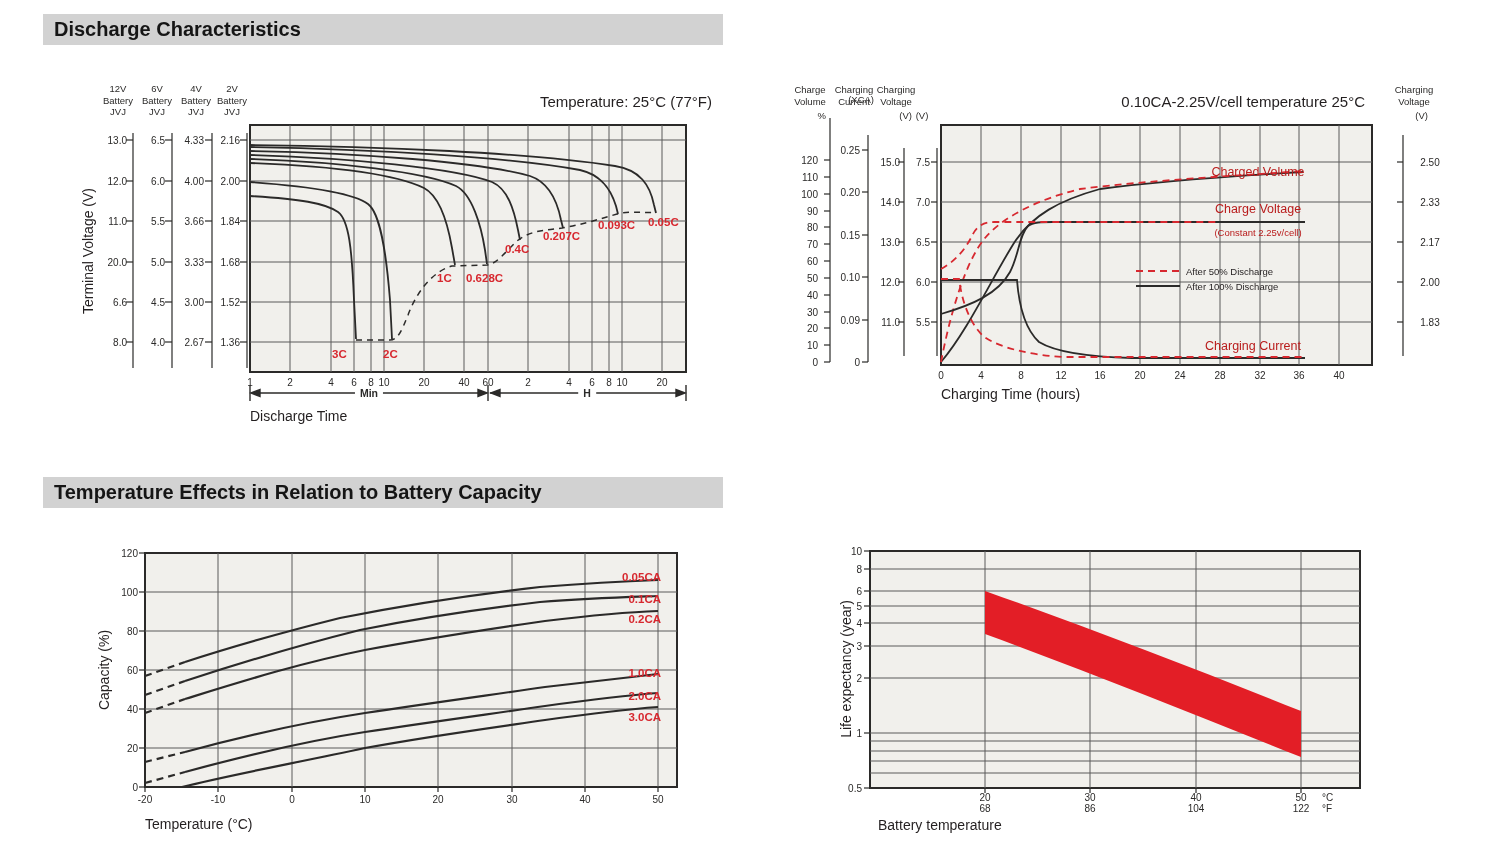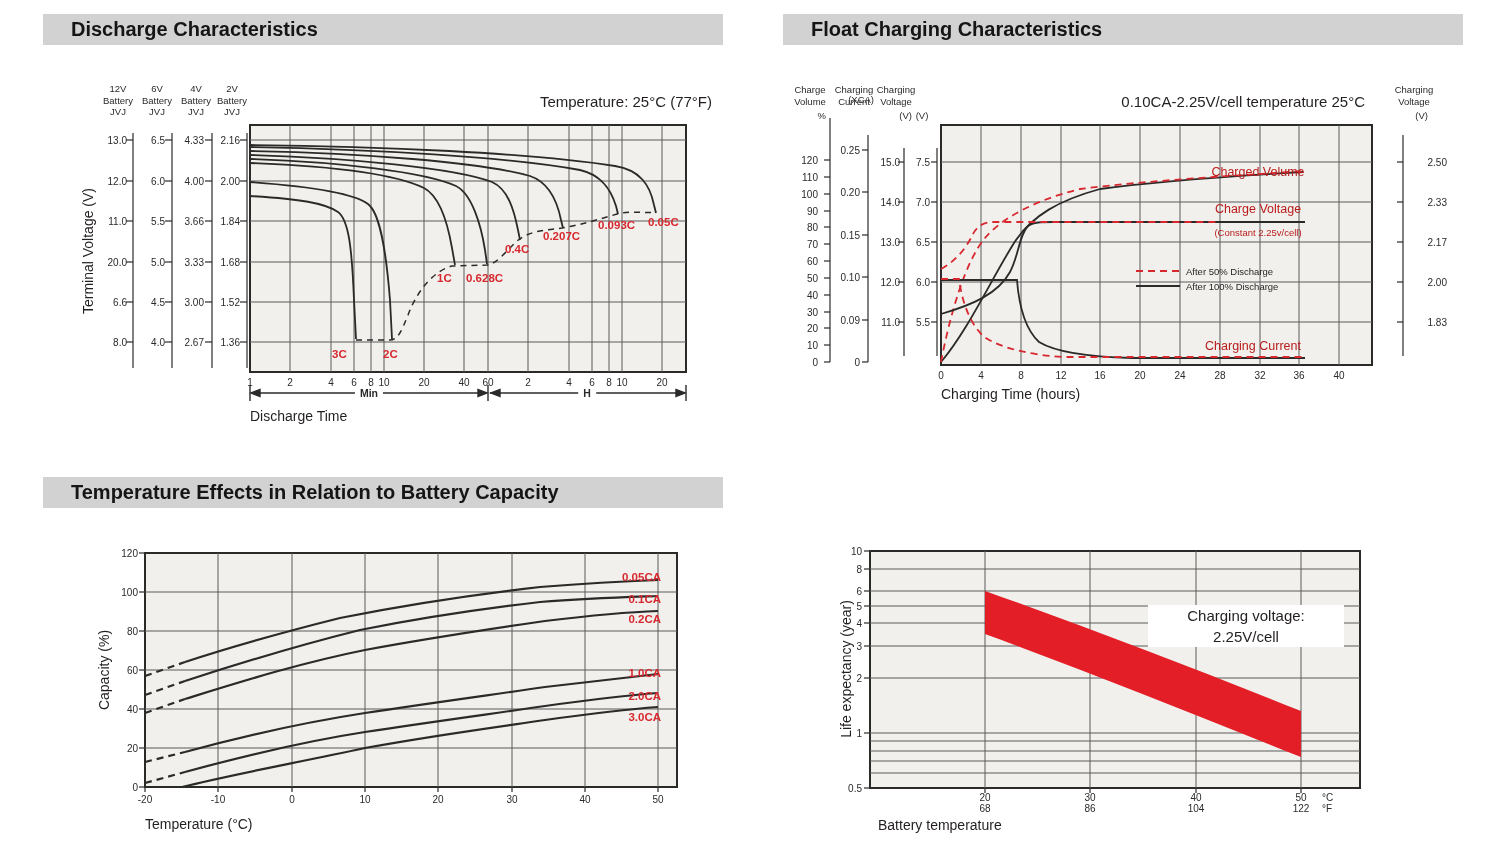--- a/index.html
+++ b/index.html
@@ -1,24 +1,24 @@
 <!DOCTYPE html>
 <html><head>
 <meta charset="utf-8">
 <style>
 *{margin:0;padding:0;box-sizing:border-box}
 html,body{background:#fff}
 body{font-family:"Liberation Sans",sans-serif;color:#231f20}
 #stage{position:relative;width:1493px;height:846px;background:#fff;overflow:hidden}
 svg.layer{position:absolute;left:0;top:0}
-.titlebar{position:absolute;width:680px;height:31px;background:#d2d2d2;color:#151515;font-size:20px;font-weight:bold;line-height:31px;padding-left:28px}
+.titlebar{position:absolute;width:680px;height:31px;background:#d2d2d2;color:#151515;font-size:20px;font-weight:bold;line-height:31px;padding-left:11px}
 .t{position:absolute;font-size:10px;color:#2b2a29;white-space:nowrap;line-height:11px}
 .xt{transform:translateX(-50%)}
 .yt{transform:translateY(-50%);text-align:right}
-.ylft{transform:translateY(-50%);text-align:right}
+.ylft{transform:translateY(-50%);text-align:center}
 .pre{white-space:pre-line}
 .red{position:absolute;color:#d7282f;font-weight:bold;font-size:11.5px;white-space:nowrap;line-height:12px}
 .redr{text-align:right}
 .lbl{position:absolute;font-size:14px;color:#231f20;white-space:nowrap}
 .rot{transform:translate(-50%,-50%) rotate(-90deg)}
 .clbl{position:absolute;font-size:12.5px;color:#b91c1c;text-align:center;line-height:14px}
 .note{position:absolute;font-size:15px;color:#231f20;text-align:right;white-space:nowrap}
 .minh{background:#fff;padding:0 5px;font-size:10.5px;font-weight:bold}
 .hdr{text-align:center;font-size:9.5px;line-height:11.5px}
 .leg{position:absolute;font-size:9.5px;color:#231f20;white-space:nowrap}
@@ -263,21 +263,20 @@
       <line x1="985" y1="788" x2="985" y2="793"></line>
           <line x1="1090" y1="788" x2="1090" y2="793"></line>
           <line x1="1196" y1="788" x2="1196" y2="793"></line>
           <line x1="1301" y1="788" x2="1301" y2="793"></line>
     </g>
     <path d="M985,591 C1092,629 1198,670 1301,711 L1301,757 C1198,716 1092,673 985,634 Z" fill="#e31e26"></path>
   </g>
 </svg>
 
 <div class="titlebar" style="left:43px;top:14px">Discharge Characteristics</div>
-<div class="titlebar" style="left:783px;top:14px">Float Charging Characteristics</div>
 <div class="titlebar" style="left:43px;top:477px">Temperature Effects in Relation to Battery Capacity</div>
 
 <div class="note" style="left:452px;top:93px;width:260px">Temperature: 25°C (77°F)</div>
 <div class="t hdr pre" style="left:100px;top:83px;width:36px">12V
 Battery
 JVJ</div>
 <div class="t hdr pre" style="left:139px;top:83px;width:36px">6V
 Battery
 JVJ</div>
 <div class="t hdr pre" style="left:178px;top:83px;width:36px">4V
@@ -455,16 +454,14 @@
 <div class="t xt pre" style="left:1090px;top:792px;text-align:center">30
 86</div>
 <div class="t xt pre" style="left:1196px;top:792px;text-align:center">40
 104</div>
 <div class="t xt pre" style="left:1301px;top:792px;text-align:center">50
 122</div>
 <div class="t pre" style="left:1322px;top:792px">°C
 °F</div>
 <div class="lbl rot" style="left:846px;top:669px">Life expectancy (year)</div>
 <div class="lbl" style="left:878px;top:817px">Battery temperature</div>
-<div class="anno" style="left:1148px;top:605px;width:196px">Charging voltage:
-2.25V/cell</div>
 
 </div>
 
 </body></html>

